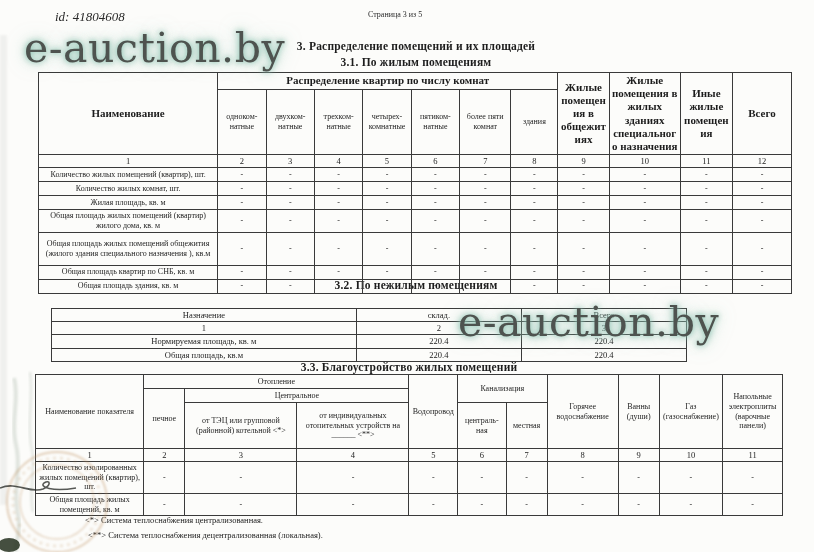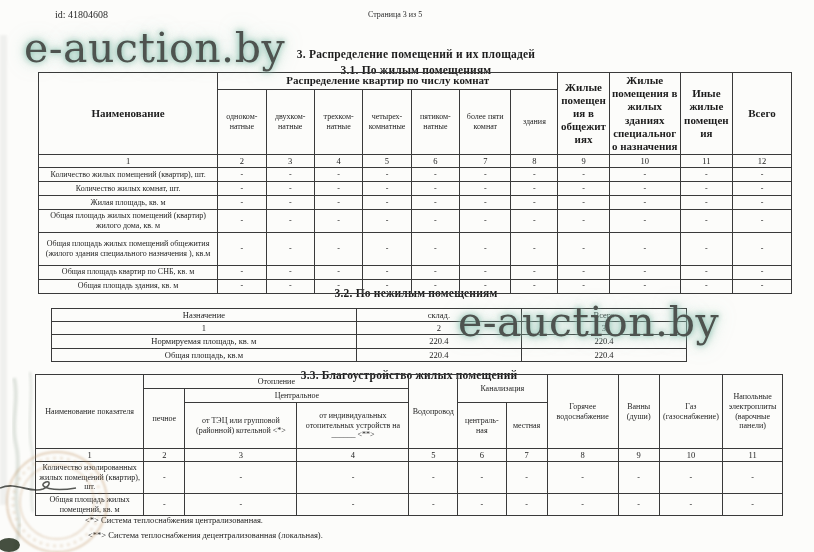--- a/index.html
+++ b/index.html
@@ -6,21 +6,21 @@
   html,body { width:814px; height:552px; }
   body {
     position:relative;
     background:#fcfcfa;
     font-family:"Liberation Serif","DejaVu Serif",serif;
     color:#1d1d1d;
     overflow:hidden;
   }
   .abs { position:absolute; }
   .small-meta { font-size:8px; color:#2a2a2a; }
-  .title { font-weight:bold; font-size:11.5px; text-align:center; letter-spacing:0.2px;margin-top:8px; }
+  .title { font-weight:bold; font-size:11.5px; text-align:center; letter-spacing:0.2px; }
   .watermark {
     position:absolute;
     font-family:"DejaVu Serif","Liberation Serif",serif;
     font-size:41px;
     color:#4e534f;
     letter-spacing:0.5px;
     text-shadow: 0 0 5px rgba(143,196,179,0.95), 0 0 10px rgba(143,196,179,0.8), 0 0 18px rgba(143,196,179,0.5);
     z-index:5;
     pointer-events:none;
     white-space:nowrap;
@@ -55,21 +55,21 @@
   #t33 tr.hr2 th { height:14px; }
   #t33 tr.hr3 th { height:46px; }
   #t33 tr.nums td { height:13px; font-size:8.5px; }
   #t33 tr.br1 { height:30px; }
   #t33 tr.br2 { height:20px;margin-top:8px; }
   .footnote { position:absolute; font-size:8.5px; color:#222; z-index:2; }
 </style>
 </head>
 <body>
 
-<div class="abs small-meta" style="left:55px; top:9px; font-size:10px;">id: 41804608</div>
+<div class="abs small-meta" style="left:55px; top:9px; font-size:13px;font-style:italic;">id: 41804608</div>
 <div class="abs small-meta" style="left:368px; top:10px;text-align:right;">Страница 3 из 5</div>
 
 <div class="watermark" style="left:24px; top:24px;">e-auction.by</div>
 <div class="watermark" style="left:458px; top:298px;">e-auction.by</div>
 
 <div class="abs title" style="left:40px; right:22px; top:40px;">3. Распределение помещений и их площадей</div>
 <div class="abs title" style="left:40px; right:22px; top:56px;">3.1. По жилым помещениям</div>
 
 <table class="t" id="t31">
   <colgroup>

